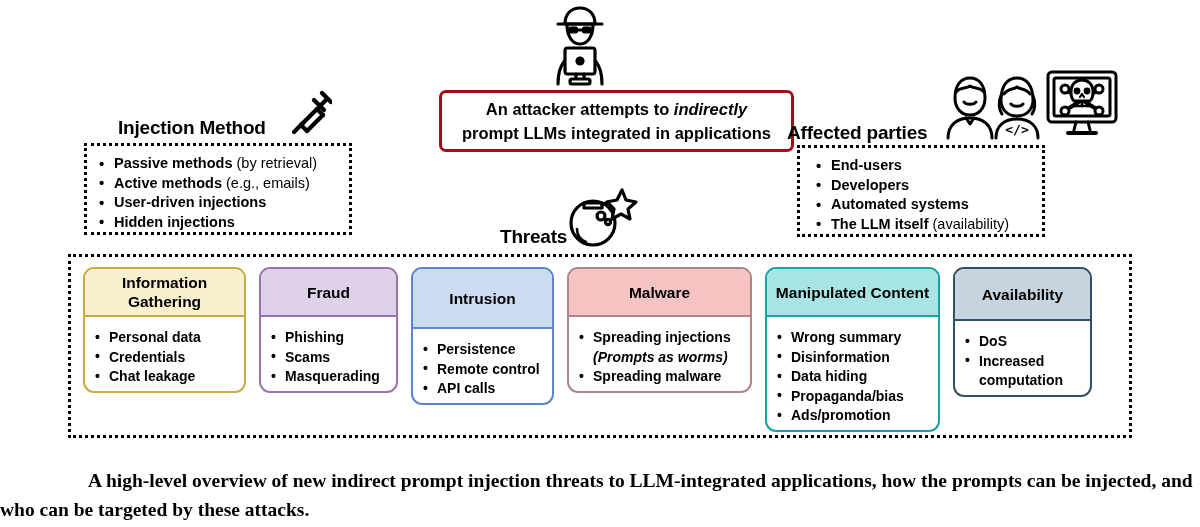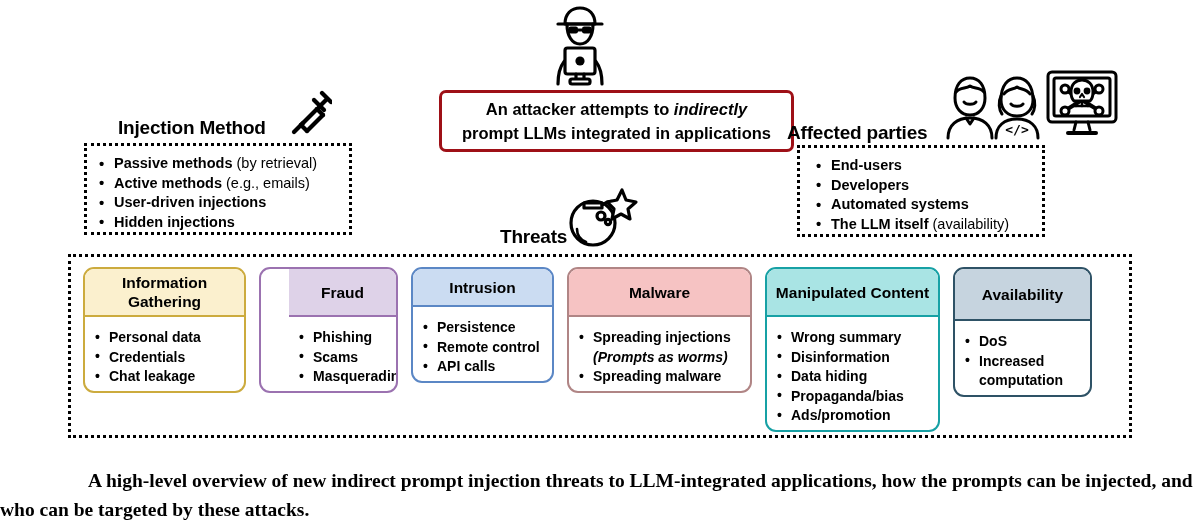--- a/index.html
+++ b/index.html
@@ -328,32 +328,32 @@
       <div class="card" style="border-color: rgb(204, 171, 62); flex: 0 0 163px;">
         <div class="card-head" style="background: rgb(251, 240, 206); border-bottom-color: rgb(204, 171, 62); height: 48px;">Information Gathering</div>
         <div class="card-body">
           <ul>
             <li><span>Personal data</span></li>
             <li><span>Credentials</span></li>
             <li><span>Chat leakage</span></li>
           </ul>
         </div>
       </div>
-      <div class="card" style="border-color: rgb(155, 114, 176); flex: 0 0 139px; padding-left: 28px;">
+      <div class="card" style="border-color: rgb(155, 114, 176); flex: 0 0 139px;">
         <div class="card-head" style="background: rgb(222, 210, 232); border-bottom-color: rgb(155, 114, 176); height: 48px;">Fraud</div>
         <div class="card-body">
           <ul>
             <li><span>Phishing</span></li>
             <li><span>Scams</span></li>
             <li><span>Masquerading</span></li>
           </ul>
         </div>
       </div>
       <div class="card" style="border-color: rgb(91, 135, 197); flex: 0 0 143px;">
-        <div class="card-head" style="background: rgb(203, 220, 242); border-bottom-color: rgb(91, 135, 197); height: 38px;">Intrusion</div>
+        <div class="card-head" style="background: rgb(203, 220, 242); border-bottom-color: rgb(91, 135, 197); height: 60px;">Intrusion</div>
         <div class="card-body">
           <ul>
             <li><span>Persistence</span></li>
             <li><span>Remote control</span></li>
             <li><span>API calls</span></li>
           </ul>
         </div>
       </div>
       <div class="card" style="border-color: rgb(176, 133, 133); flex: 0 0 185px;">
         <div class="card-head" style="background: rgb(246, 195, 195); border-bottom-color: rgb(176, 133, 133); height: 48px;">Malware</div>

